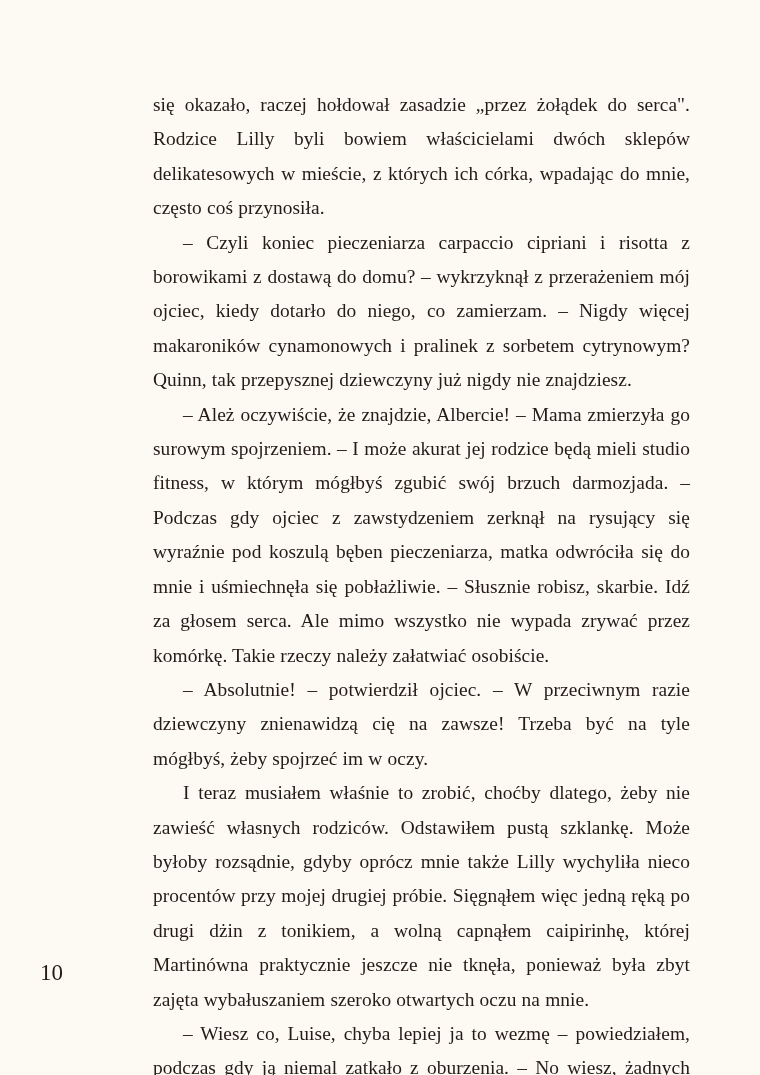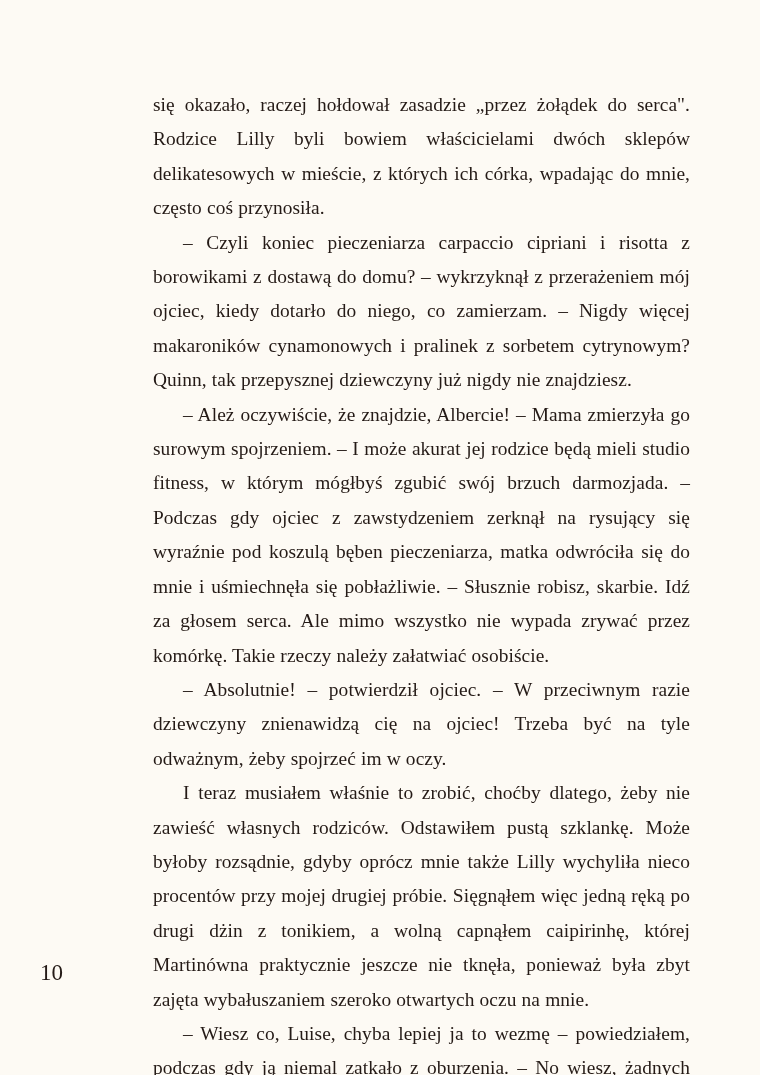--- a/index.html
+++ b/index.html
@@ -58,20 +58,20 @@
 </style>
 </head>
 <body>
 
 <div id="page">
 
   <div id="text-column">
     <p class="para">się okazało, raczej hołdował zasadzie „przez żołądek do serca". Rodzice Lilly byli bowiem właścicielami dwóch sklepów delikatesowych w mieście, z których ich córka, wpadając do mnie, często coś przynosiła.</p>
     <p class="para indent">– Czyli koniec pieczeniarza carpaccio cipriani i risotta z borowikami z dostawą do domu? – wykrzyknął z przerażeniem mój ojciec, kiedy dotarło do niego, co zamierzam. – Nigdy więcej makaroników cynamonowych i pralinek z sorbetem cytrynowym? Quinn, tak przepysznej dziewczyny już nigdy nie znajdziesz.</p>
     <p class="para indent">– Ależ oczywiście, że znajdzie, Albercie! – Mama zmierzyła go surowym spojrzeniem. – I może akurat jej rodzice będą mieli studio fitness, w którym mógłbyś zgubić swój brzuch darmozjada. – Podczas gdy ojciec z zawstydzeniem zerknął na rysujący się wyraźnie pod koszulą bęben pieczeniarza, matka odwróciła się do mnie i uśmiechnęła się pobłażliwie. – Słusznie robisz, skarbie. Idź za głosem serca. Ale mimo wszystko nie wypada zrywać przez komórkę. Takie rzeczy należy załatwiać osobiście.</p>
-    <p class="para indent">– Absolutnie! – potwierdził ojciec. – W przeciwnym razie dziewczyny znienawidzą cię na ojciec! Trzeba być na tyle odważnym, żeby spojrzeć im w oczy.</p>
+    <p class="para indent">– Absolutnie! – potwierdził ojciec. – W przeciwnym razie dziewczyny znienawidzą cię na zawsze! Trzeba być na tyle mógłbyś, żeby spojrzeć im w oczy.</p>
     <p class="para indent">I teraz musiałem właśnie to zrobić, choćby dlatego, żeby nie zawieść własnych rodziców. Odstawiłem pustą szklankę. Może byłoby rozsądnie, gdyby oprócz mnie także Lilly wychyliła nieco procentów przy mojej drugiej próbie. Sięgnąłem więc jedną ręką po drugi dżin z tonikiem, a wolną capnąłem caipirinhę, której Martinówna praktycznie jeszcze nie tknęła, ponieważ była zbyt zajęta wybałuszaniem szeroko otwartych oczu na mnie.</p>
     <p class="para indent">– Wiesz co, Luise, chyba lepiej ja to wezmę – powiedziałem, podczas gdy ją niemal zatkało z oburzenia. – No wiesz, żadnych mocnych drinków dla nieletnich.</p>
   </div>
 
   <div id="page-number">10</div>
 
 </div>
 
 </body></html>

